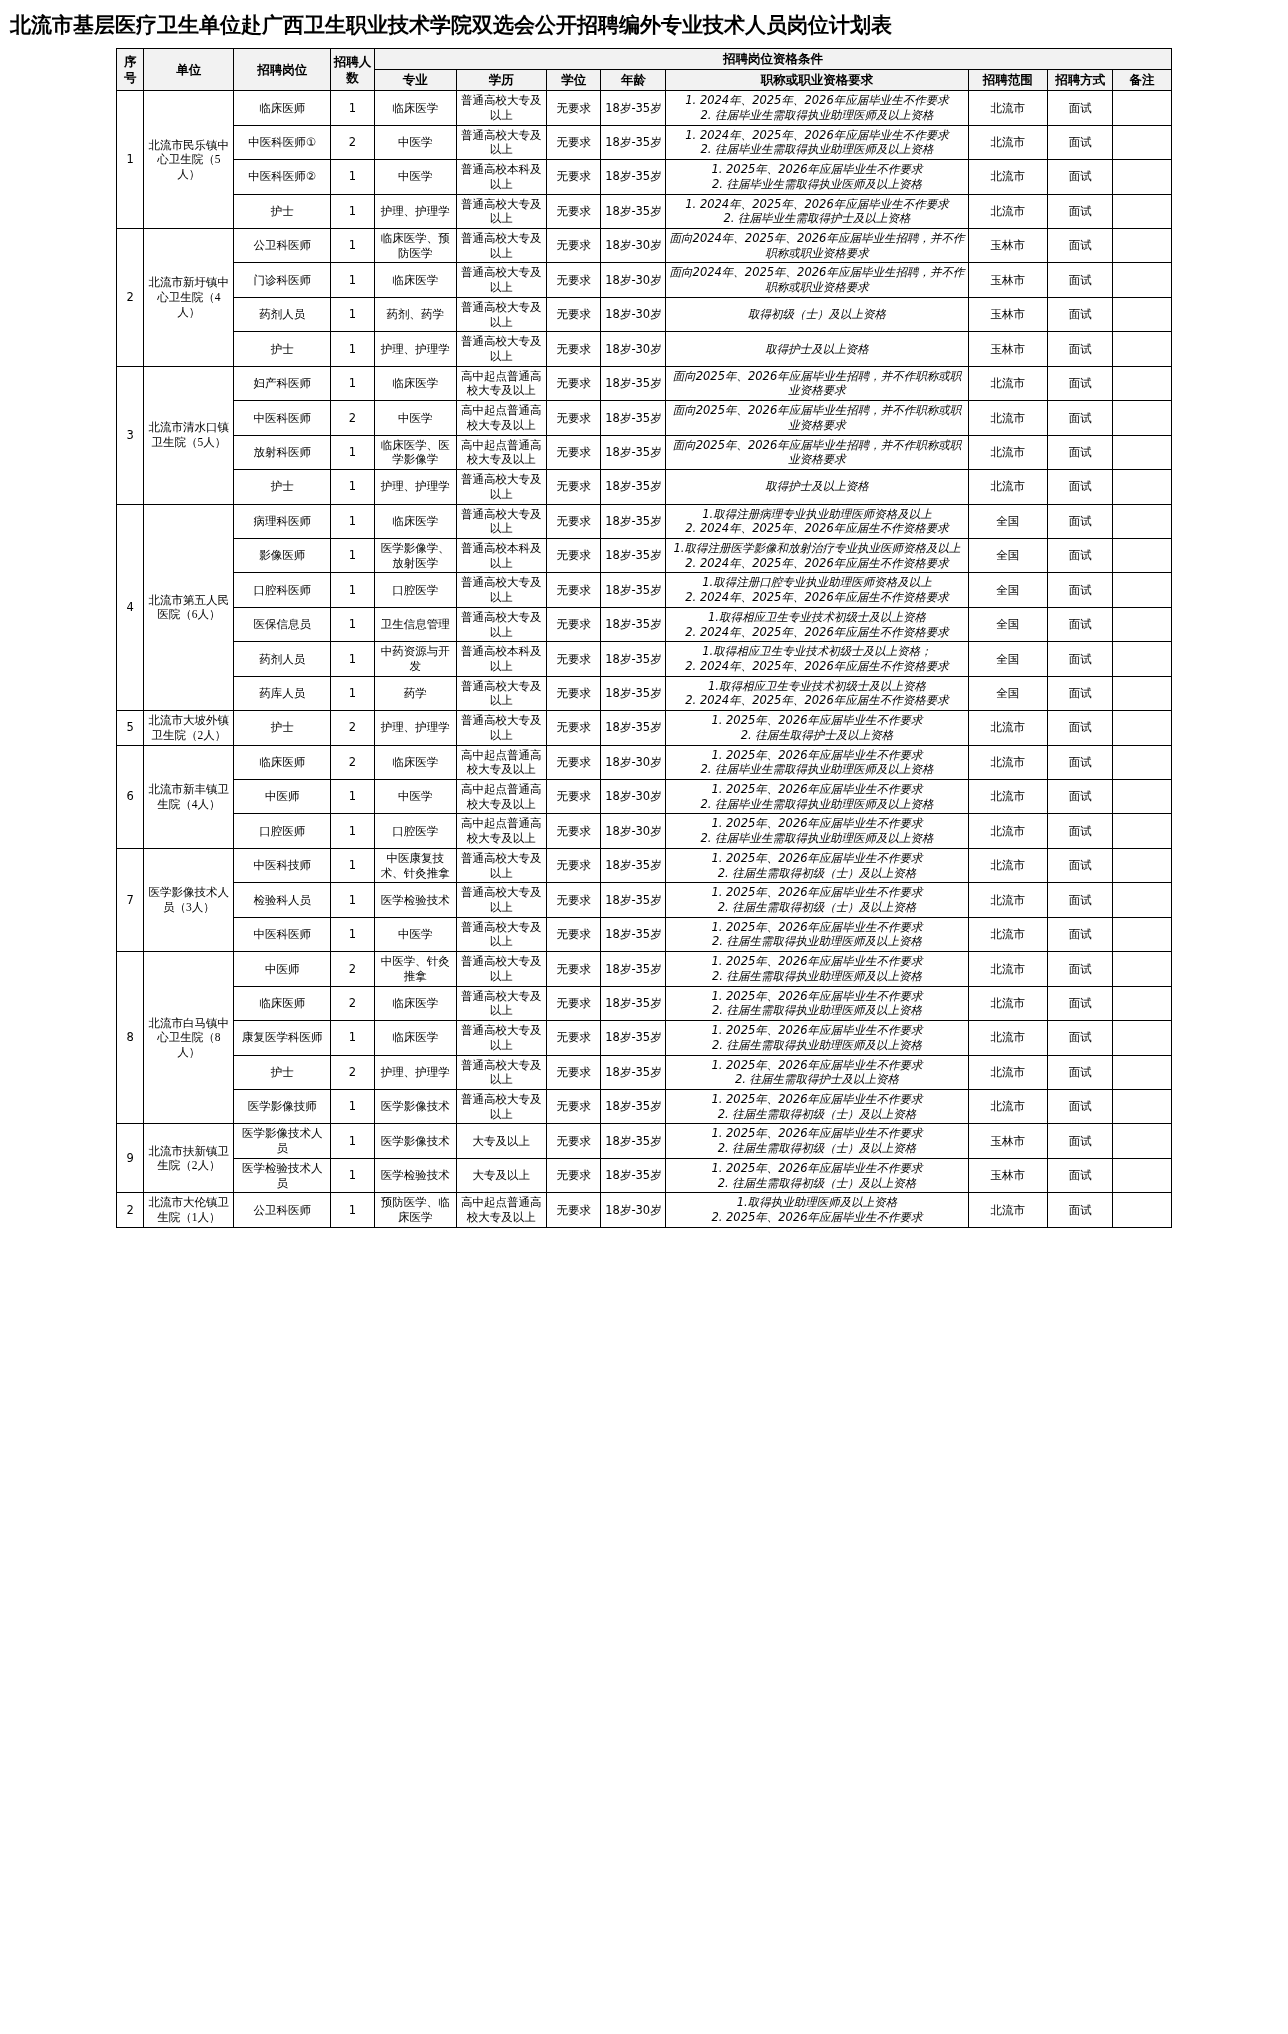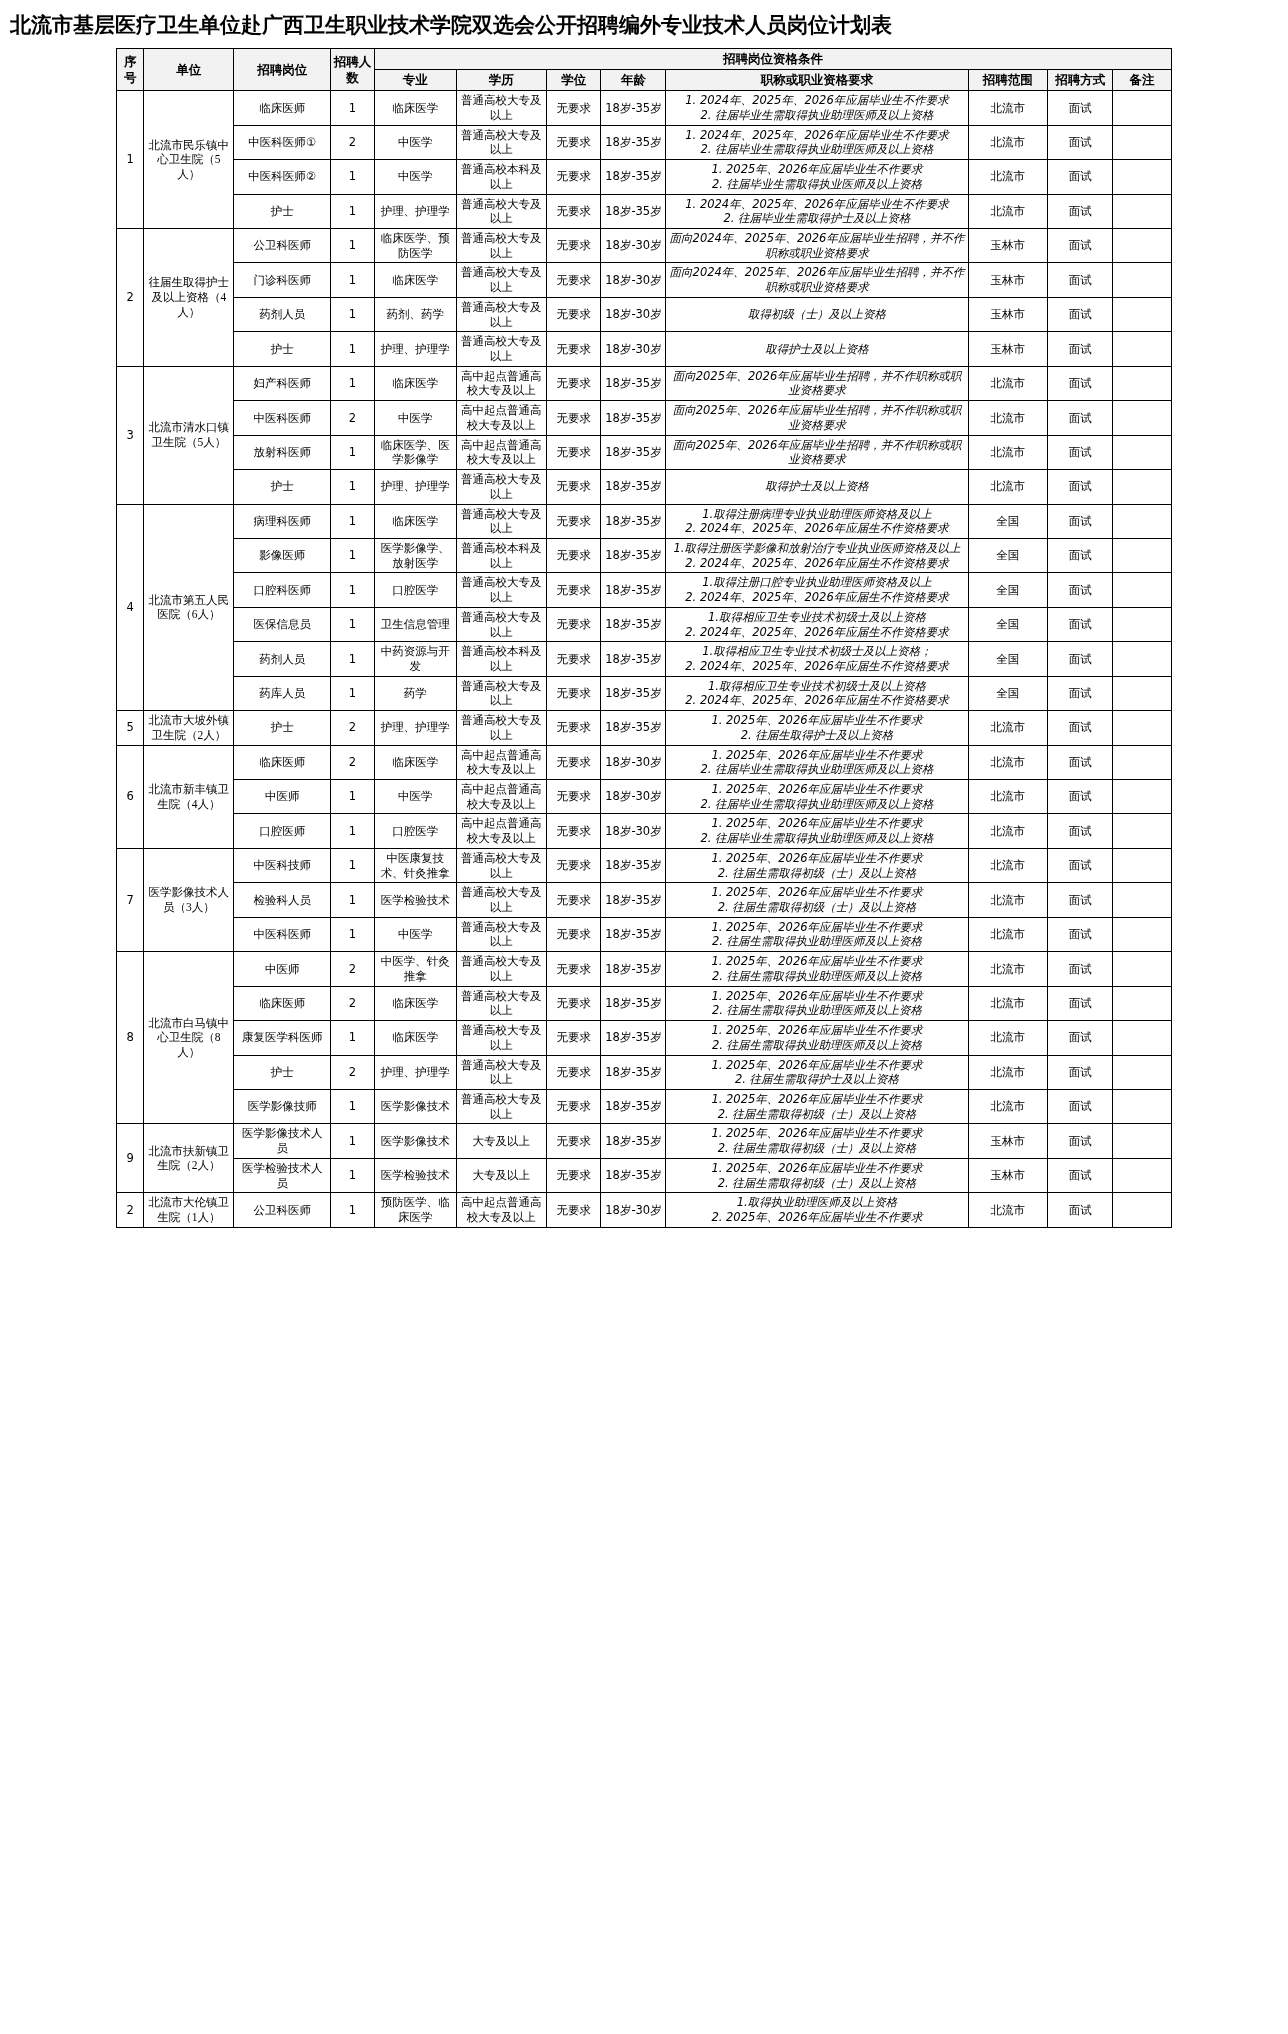--- a/index.html
+++ b/index.html
@@ -162,21 +162,21 @@
           <td>普通高校大专及以上</td>
           <td>无要求</td>
           <td class="nowrapish">18岁-35岁</td>
           <td class="req">1. 2024年、2025年、2026年应届毕业生不作要求<br>2. 往届毕业生需取得护士及以上资格</td>
           <td>北流市</td>
           <td>面试</td>
           <td></td>
         </tr>
         <tr>
           <td class="seq" rowspan="4">2</td>
-          <td class="unit" rowspan="4">往届生取得护士及以上资格（4人）</td>
+          <td class="unit" rowspan="4">北流市新圩镇中心卫生院（4人）</td>
           <td>公卫科医师</td>
           <td>1</td>
           <td>临床医学、预防医学</td>
           <td>普通高校大专及以上</td>
           <td>无要求</td>
           <td class="nowrapish">18岁-30岁</td>
           <td class="req">面向2024年、2025年、2026年应届毕业生招聘，并不作职称或职业资格要求</td>
           <td>玉林市</td>
           <td>面试</td>
           <td></td>

